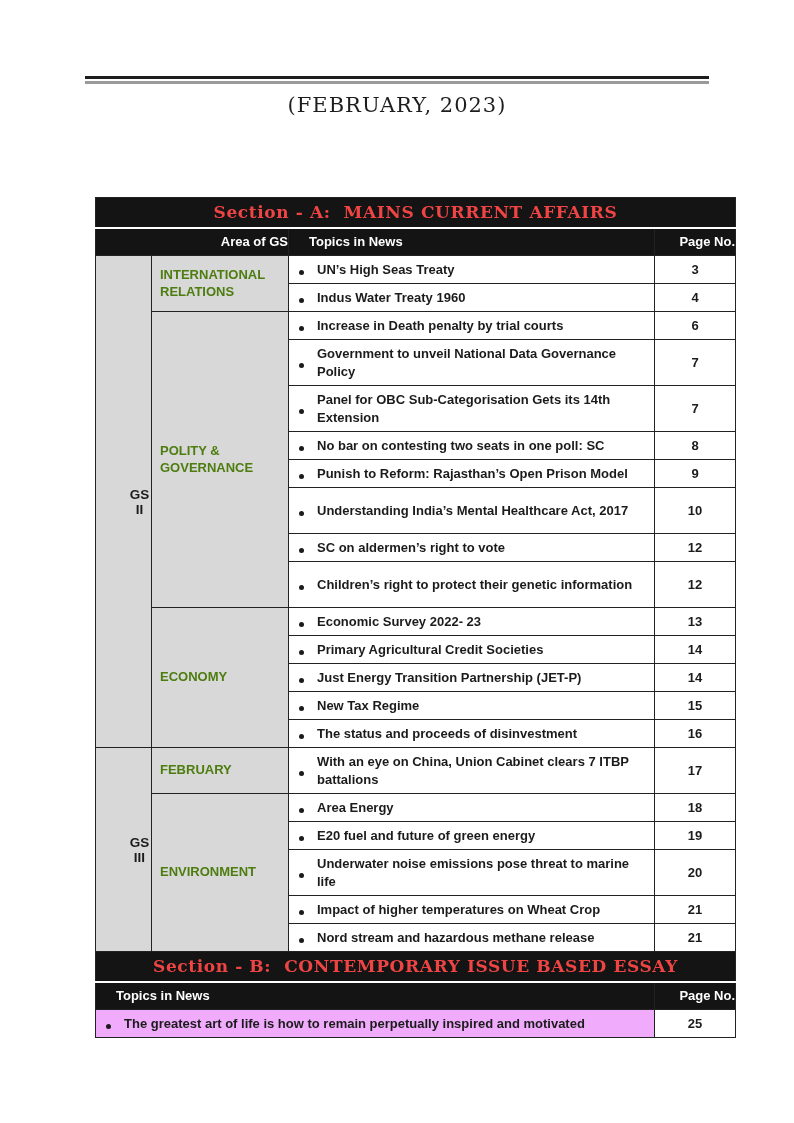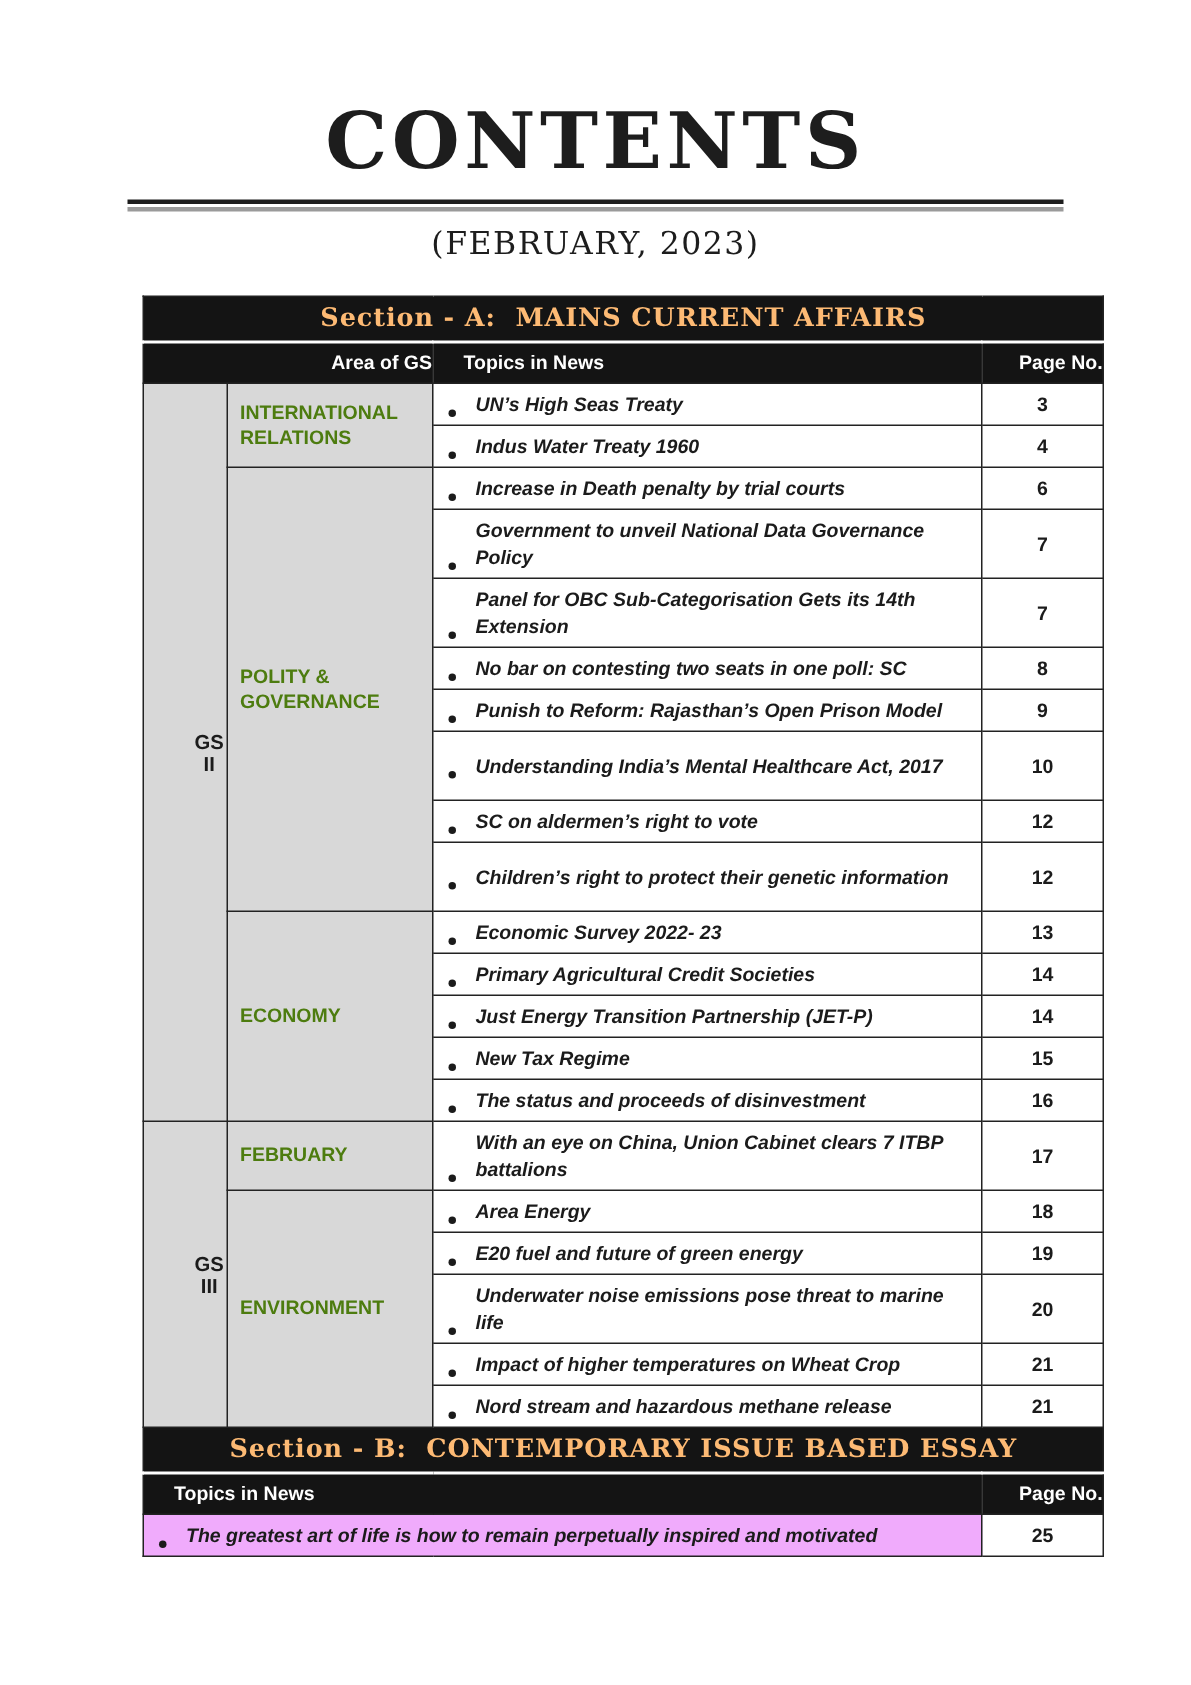--- a/index.html
+++ b/index.html
@@ -48,21 +48,21 @@
     table-layout: fixed;
   }
   table.contents td {
     border: 1.6px solid #222222;
     vertical-align: middle;
   }
   tr.r28 { height: 28px; }
   tr.r46 { height: 46px; }
   .band {
     background: #141414;
-    color: #fdba74;
+    color: #ef4444;
     font-family: "DejaVu Serif", serif;
     font-weight: 700;
     font-size: 17px;
     letter-spacing: 0.6px;
     text-align: center;
     height: 30px;
     border-bottom: 2.5px solid #ffffff !important;
     white-space: pre-wrap;
   }
   .colhead {
@@ -85,21 +85,21 @@
   .cell-cat {
     background: #d8d8d8;
     font-weight: 700;
     font-size: 13px;
     color: #4d7c0f;
     padding: 4px 6px 4px 8px;
     line-height: 1.3;
   }
   .cell-topic { background: #ffffff; padding: 4px 6px 4px 8px; }
   .cell-topic.gray { background: #f0abfc; }
-  .topic-inner { display: flex; align-items: flex-end; font-style: italic; }
+  .topic-inner { display: flex; align-items: center; }
   .bullet {
     flex: 0 0 auto;
     width: 5px; height: 5px;
     margin: 6px 13px 0 2px;
     background: #1b1b1b;
     border-radius: 50%;
   }
   .topic-text {
     font-weight: 700;
     font-size: 13px;
@@ -113,21 +113,20 @@
     text-align: center;
     color: #1b1b1b;
   }
 </style>
 </head>
 <body>
 
 <div class="page">
 
   <div class="title-wrap">
-    <div class="page-title">CONTENTS</div>
     <div class="title-rule"></div>
     <div class="page-subtitle">(FEBRUARY, 2023)</div>
   </div>
 
   <table class="contents">
     <colgroup>
       <col style="width:56px">
         <col style="width:137px">
         <col style="width:366px">
         <col style="width:81px">

